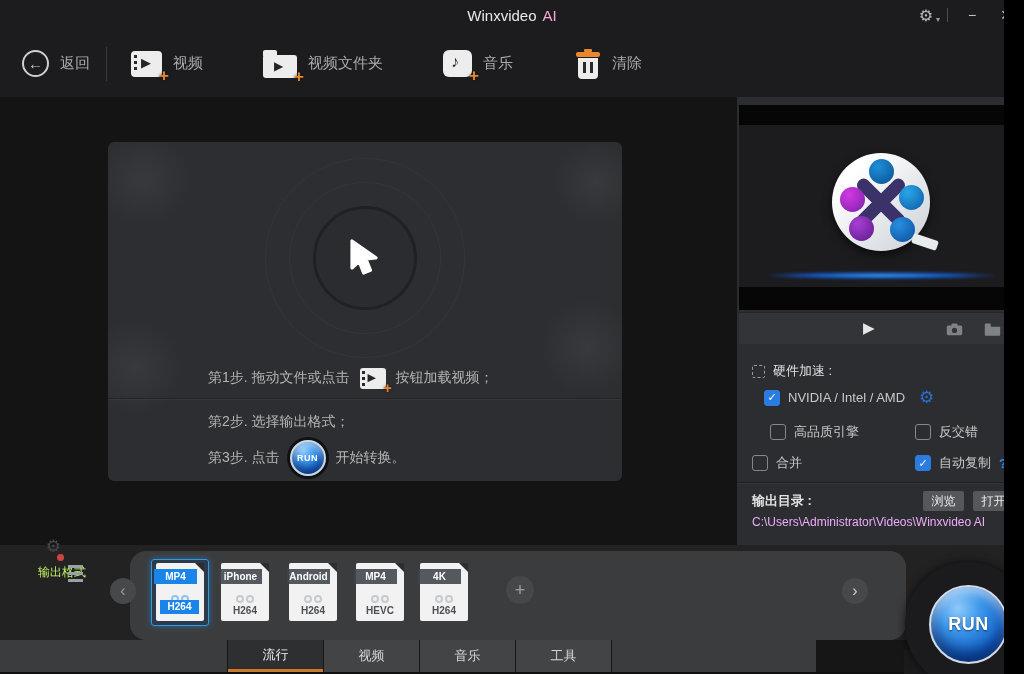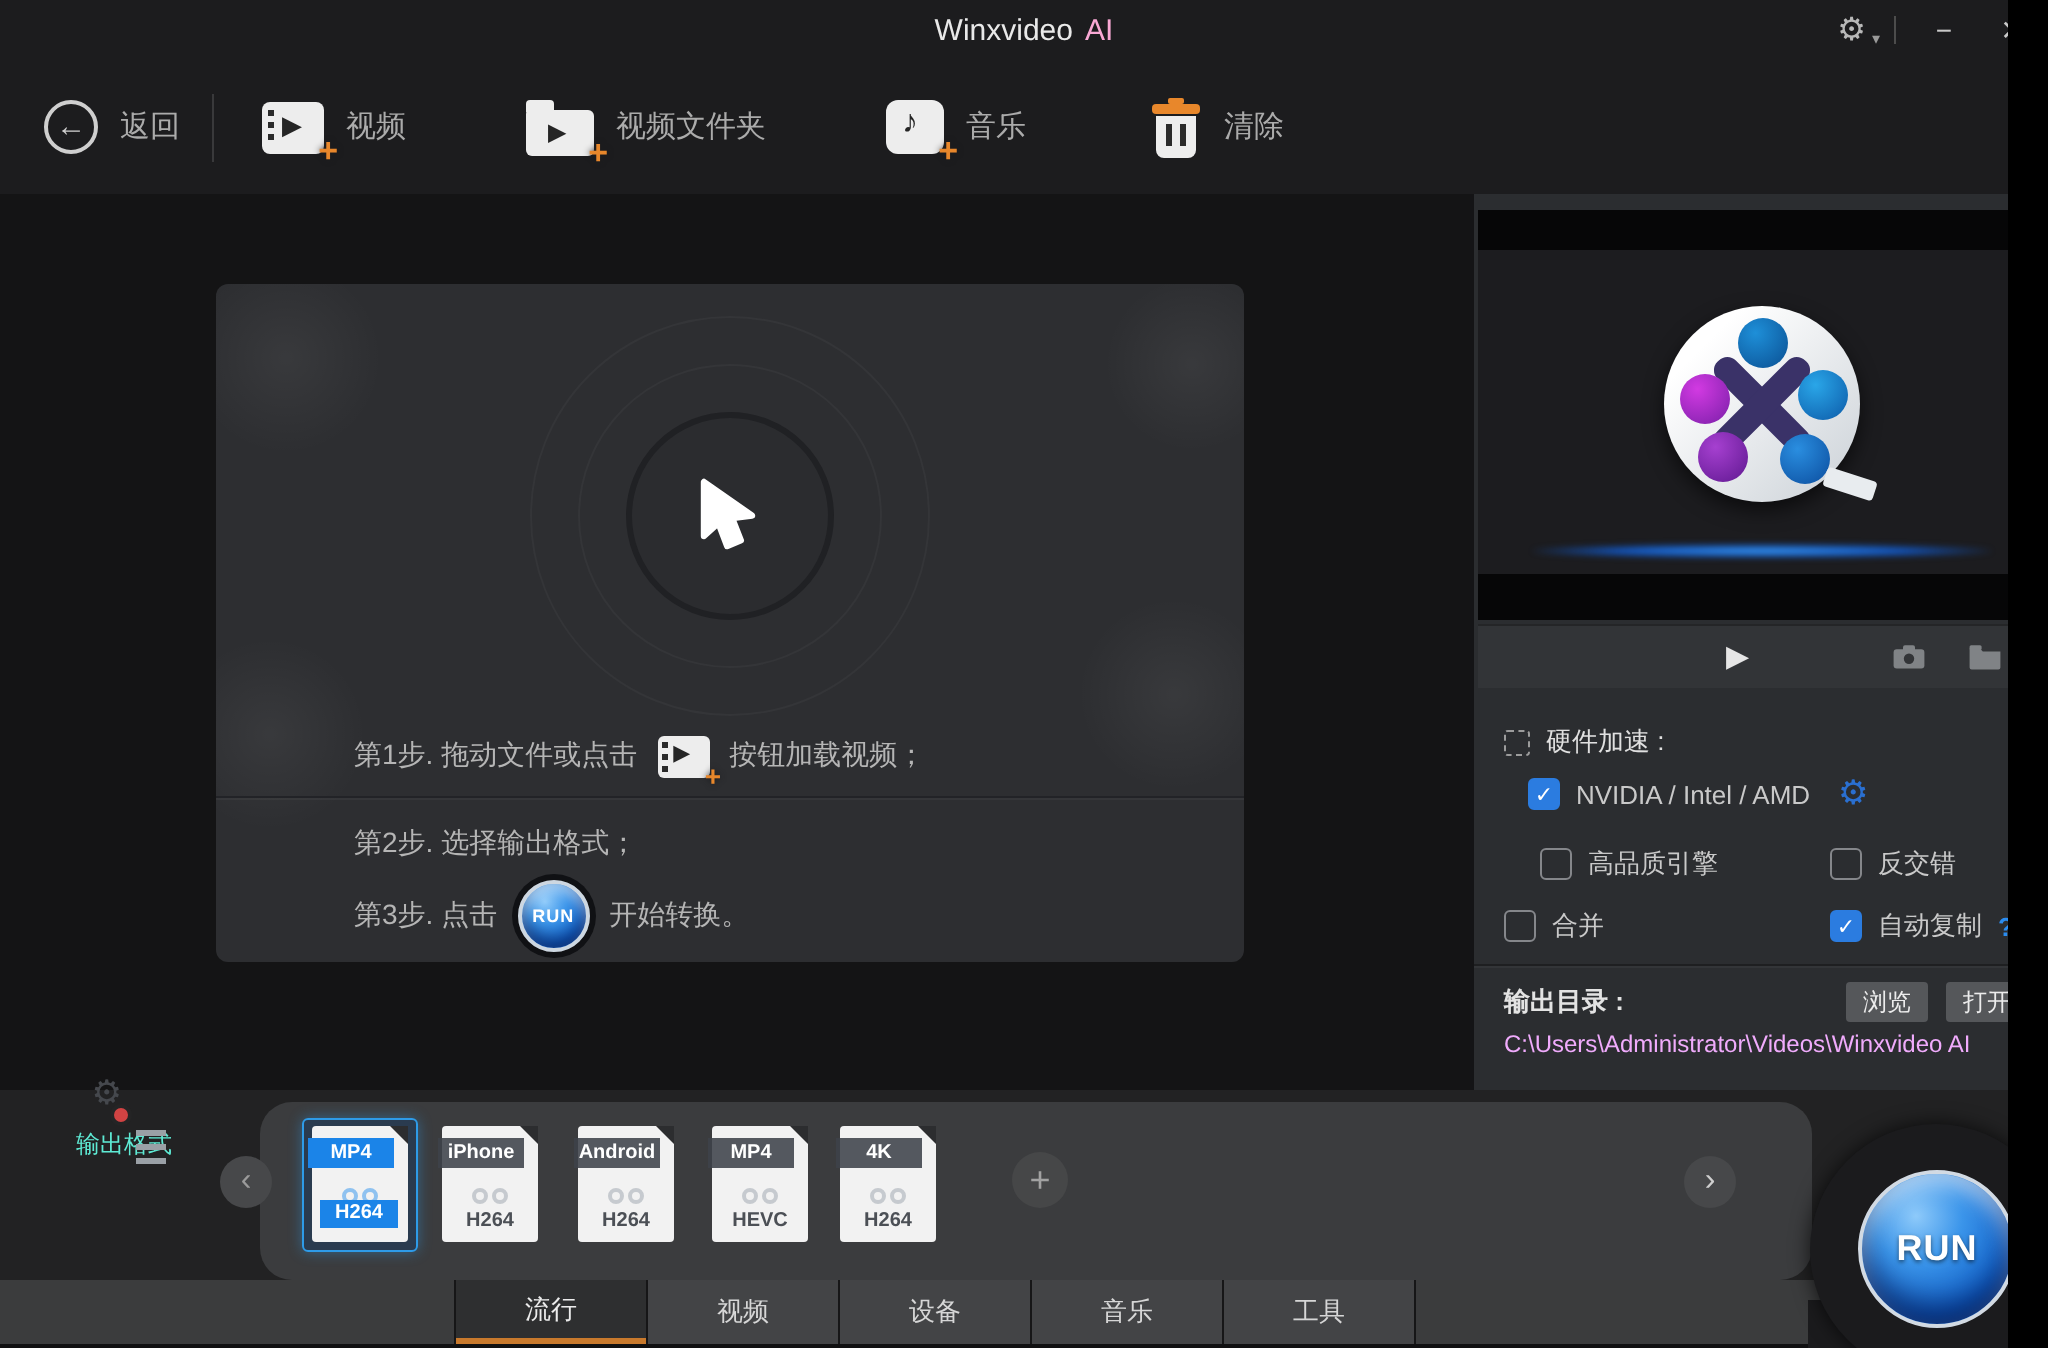--- a/index.html
+++ b/index.html
@@ -39,21 +39,21 @@
   .trash-icon::before { content:""; position:absolute; top:4px; left:1px; right:1px; height:5px; background:#e8872b; border-radius:2px; }
   .trash-icon::after { content:""; position:absolute; top:1px; left:9px; width:8px; height:3px; background:#e8872b; border-radius:1px; }
   .trash-body { position:absolute; top:10px; left:3px; right:3px; bottom:0; background:#ededed; border-radius:0 0 4px 4px; }
   .trash-body::before { content:""; position:absolute; left:5px; top:4px; width:3px; height:11px; background:#2a2a2a; box-shadow:7px 0 0 #2a2a2a; }
   
   #main-left { position:absolute; left:0; top:97px; width:735px; height:448px; background:#141415; }
   #drop-zone { position:absolute; left:108px; top:45px; width:514px; height:339px; background:#2d2e31; border-radius:6px; overflow:hidden; }
   .ghost { position:absolute; border-radius:50%; background:radial-gradient(circle, rgba(255,255,255,0.055), transparent 62%); }
   .cursor-ring { position:absolute; left:205px; top:64px; width:104px; height:104px; border-radius:50%; border:3px solid #202124; background:#2b2c2f; display:flex; align-items:center; justify-content:center; }
   .ripple { position:absolute; border-radius:50%; border:1px solid rgba(255,255,255,0.035); }
-  .step-row { position:absolute; left:0; width:100%; display:flex; align-items:center; color:#b5b5b5; font-size:14px; gap:10px; padding-left:69px; }
+  .step-row { position:absolute; left:0; width:100%; display:flex; align-items:center; color:#b5b5b5; font-size:14px; gap:10px; padding-left:100px; }
   .dz-divider { position:absolute; left:0; right:0; top:256px; height:1px; background:#222327; box-shadow:0 1px 0 rgba(255,255,255,0.04); }
   .film-icon.small { width:26px; height:21px; border-radius:3px; }
   .film-icon.small::before { left:2px; top:3px; height:15px; }
   .film-icon.small .glyph { left:8px; top:2px; font-size:11px; }
   .run-mini { width:36px; height:36px; border-radius:50%; flex:0 0 auto;
     background:radial-gradient(circle at 36% 28%, #8ecafa 0%, #3b95ea 35%, #1263cc 70%, #0a4aa8 100%);
     border:2px solid #cdd7e1; box-shadow:0 0 0 3px #101114, inset 0 -5px 8px rgba(0,0,40,0.45), inset 0 4px 6px rgba(255,255,255,0.5);
     display:flex; align-items:center; justify-content:center; color:#fff; font-size:9px; font-weight:bold; letter-spacing:0.5px; }
   
   #right-panel { position:absolute; left:735px; top:97px; width:289px; height:448px; background:#2b2d30; border-left:2px solid #141416; }
@@ -87,21 +87,21 @@
   .sm-btn { width:41px; height:20px; background:#55575a; color:#ececec; font-size:12px; display:flex; align-items:center; justify-content:center; border-radius:2px; cursor:default; }
   .outdir-path { position:absolute; left:15px; top:418px; color:#f0abfc; font-size:12px; white-space:nowrap; }
   
   #bottom { position:absolute; left:0; top:545px; width:1024px; height:129px; background:#222223; }
   .tray { position:absolute; left:130px; top:6px; width:776px; height:89px; background:#3b3c3e; border-radius:16px; }
   .fmt-widget { position:absolute; left:27px; top:11px; width:70px; text-align:center; }
   .doc-icon { position:relative; width:38px; height:42px; background:#ededed; border-radius:4px; margin:0 auto; }
   .doc-icon::before { content:""; position:absolute; left:6px; top:9px; width:15px; height:3px; background:#9aa0a6; box-shadow:0 7px 0 #9aa0a6, 0 14px 0 #9aa0a6; }
   .doc-gear { position:absolute; right:1px; bottom:-1px; color:#45484d; font-size:17px; }
   .red-dot { position:absolute; right:-4px; top:-4px; width:11px; height:11px; border-radius:50%; background:#d14343; border:2px solid #242425; }
-  .fmt-label { margin-top:8px; color:#5eead4; font-size:12px; }
+  .fmt-label { margin-top:8px; color:#bef264; font-size:12px; }
   .scroll-btn { position:absolute; width:26px; height:26px; border-radius:50%; background:#47484a; color:#9b9b9b; font-size:16px; display:flex; align-items:center; justify-content:center; line-height:1; }
   .plus-btn { position:absolute; left:506px; top:31px; width:28px; height:28px; border-radius:50%; background:#464748; color:#a2a2a2; font-size:18px; display:flex; align-items:center; justify-content:center; }
   .fmt-card { position:absolute; width:48px; height:58px; background:#f2f2f2; border-radius:2px; top:18px; }
   .fmt-card::after { content:""; position:absolute; top:0; right:0; border-style:solid; border-width:0 9px 9px 0; border-color:transparent #2c2d2f transparent transparent; }
   .fmt-band { position:absolute; top:6px; left:-2px; right:7px; height:15px; background:rgba(62,66,74,0.88); color:#fff; font-size:10px; font-weight:bold; display:flex; align-items:center; justify-content:center; white-space:nowrap; overflow:hidden; }
   .fmt-reel { position:absolute; top:26px; left:0; right:0; text-align:center; }
   .fmt-reel i { display:inline-block; width:8px; height:8px; border:2px solid #c6cacf; border-radius:50%; margin:0 1px; }
   .fmt-codec { position:absolute; bottom:5px; left:0; right:0; text-align:center; font-size:10px; font-weight:bold; color:#4c5056; }
   .fmt-sel { position:absolute; left:151px; top:14px; width:58px; height:67px; border:1px solid #2e9be8; border-radius:3px; background:rgba(18,58,105,0.4); box-shadow:0 0 7px rgba(46,155,232,0.45); }
   .fmt-sel .fmt-card { position:absolute; left:4px; top:3px; }
@@ -345,21 +345,20 @@
         <span>+</span>
       </div>
     <div class="scroll-btn" style="left:842px; top:33px; color:#cfcfcf;">
         <span>›</span>
       </div>
 
     <div id="tab-bar">
       <div class="tab-seg" style="width:227px;"></div>
       <div class="tab selected">流行</div>
       <div class="tab">视频</div>
-      <div class="tab">设备</div>
       <div class="tab">音乐</div>
       <div class="tab">工具</div>
       <div class="tab-seg" style="width:204px; margin-left:1px;"></div>
     </div>
     <div id="bottom-strip"></div>
 
     <div class="run-corner"></div>
     <div class="run-housing"></div>
     <div class="run-big">
         <span>RUN</span>

